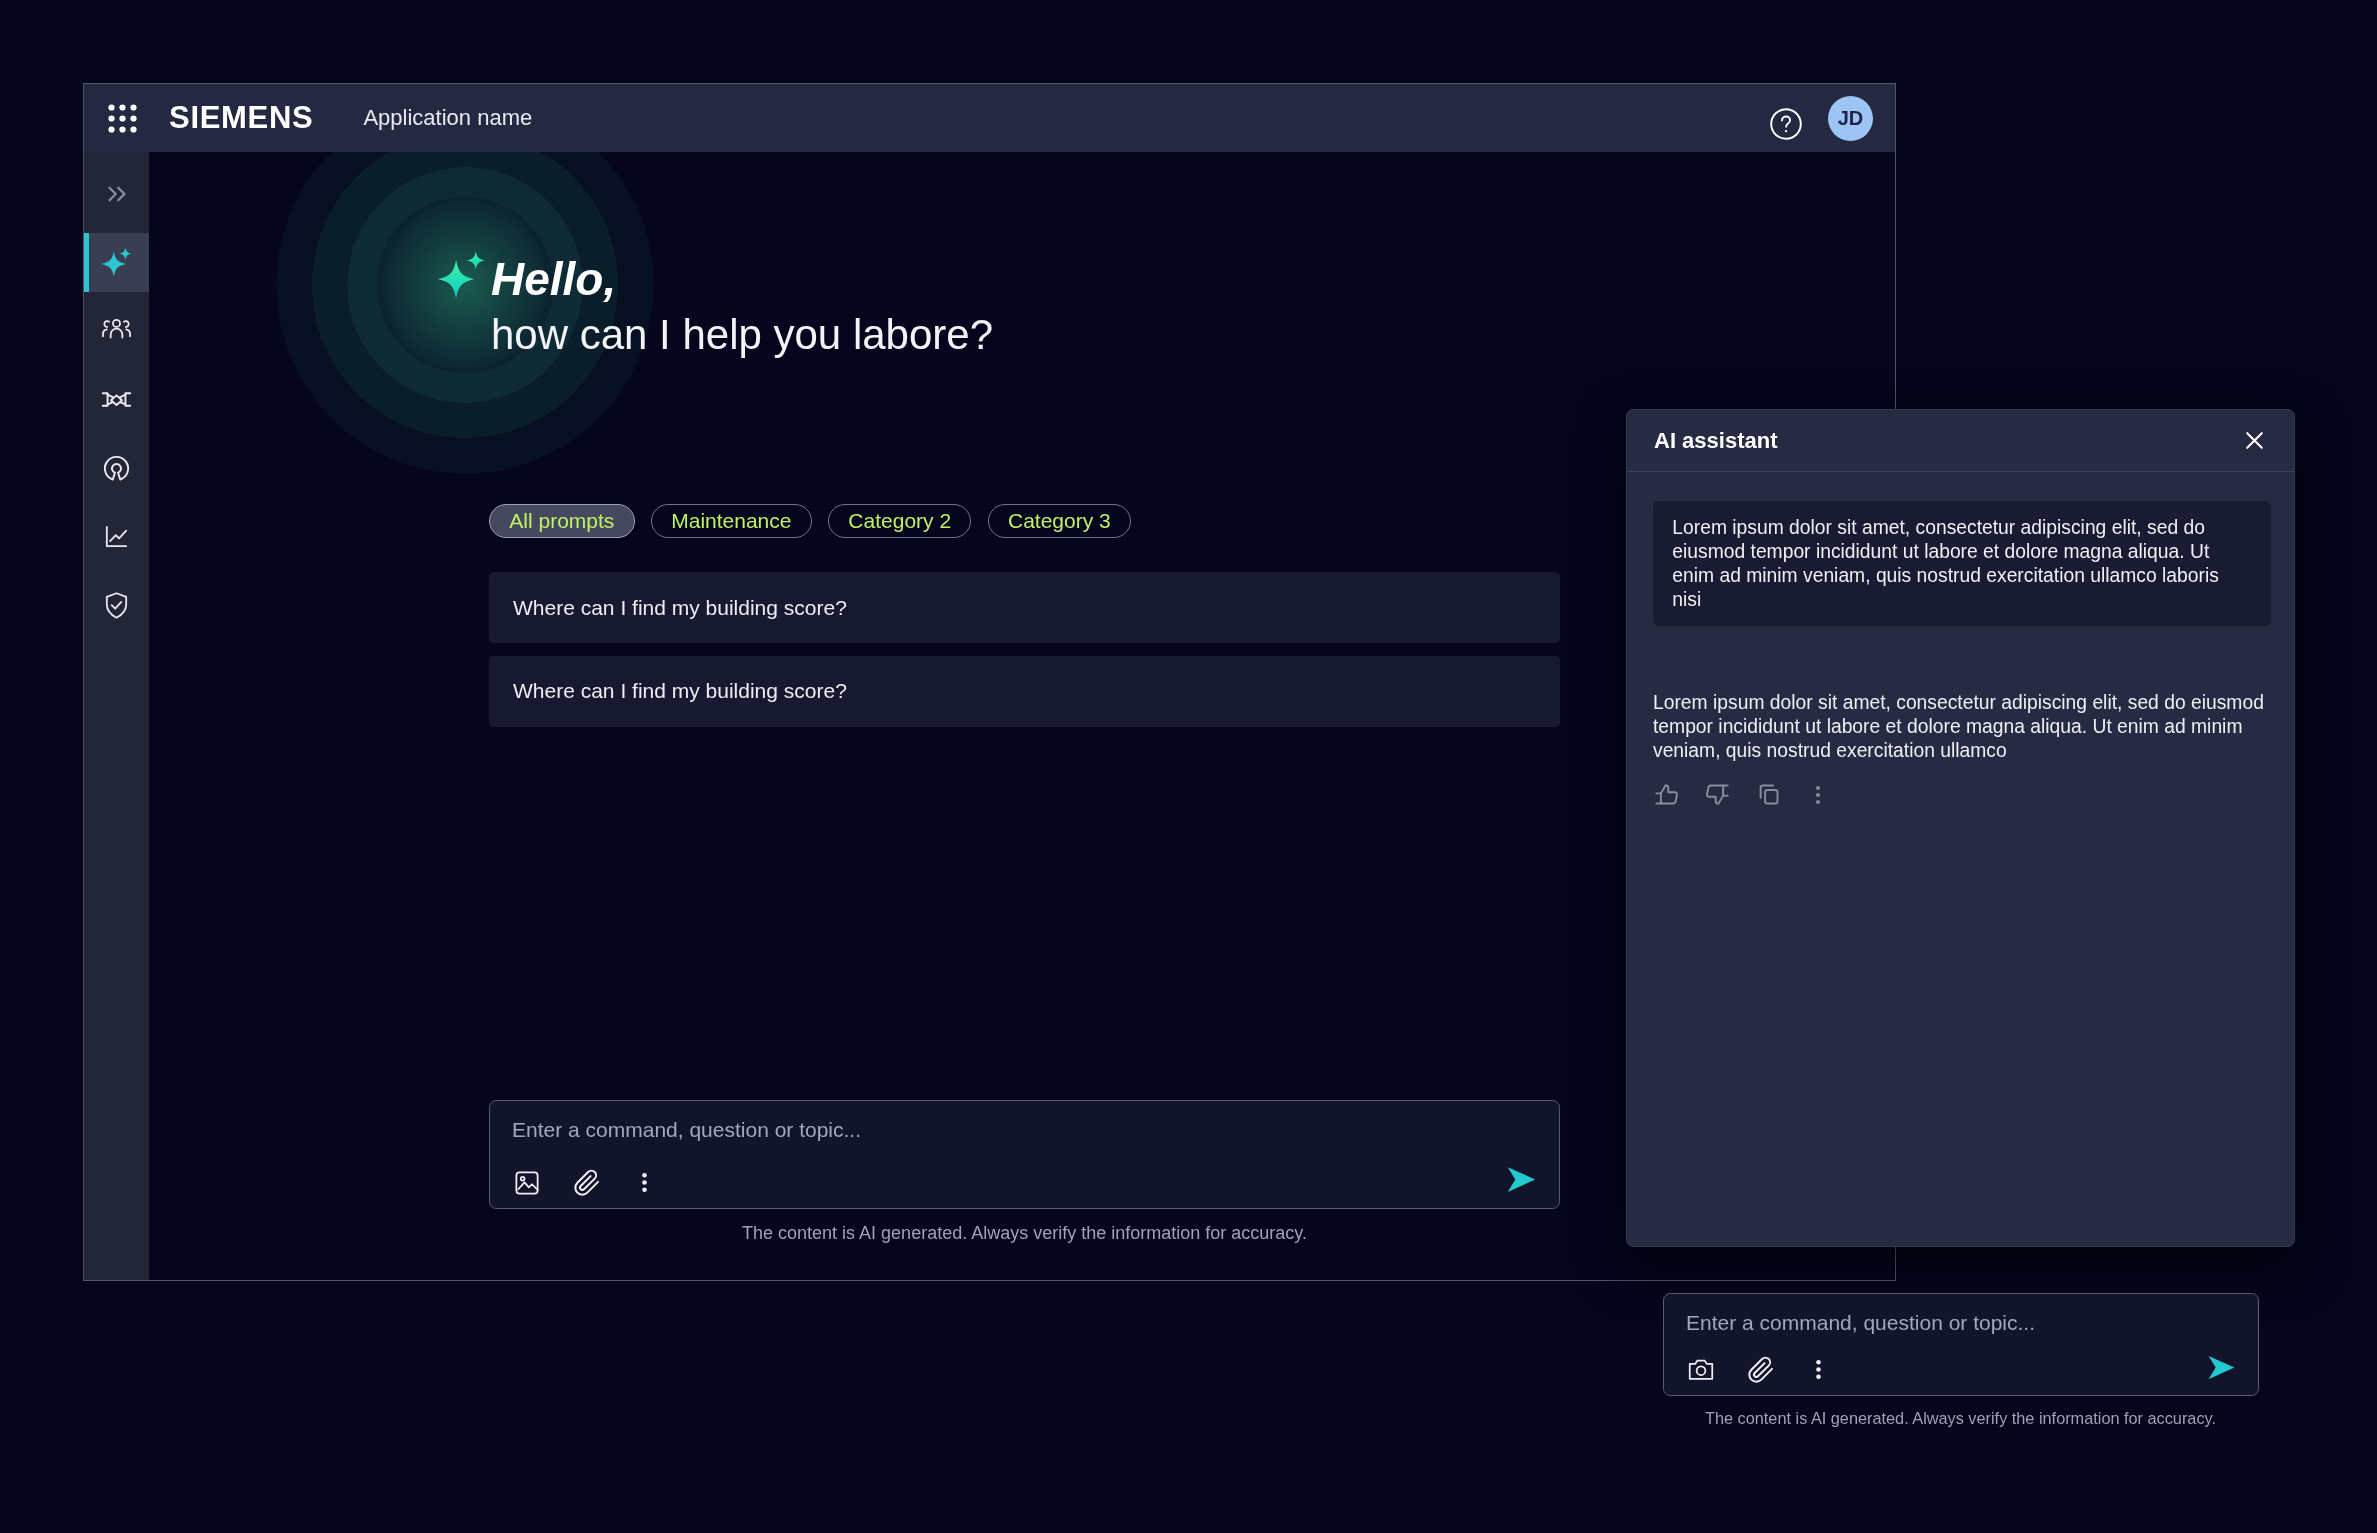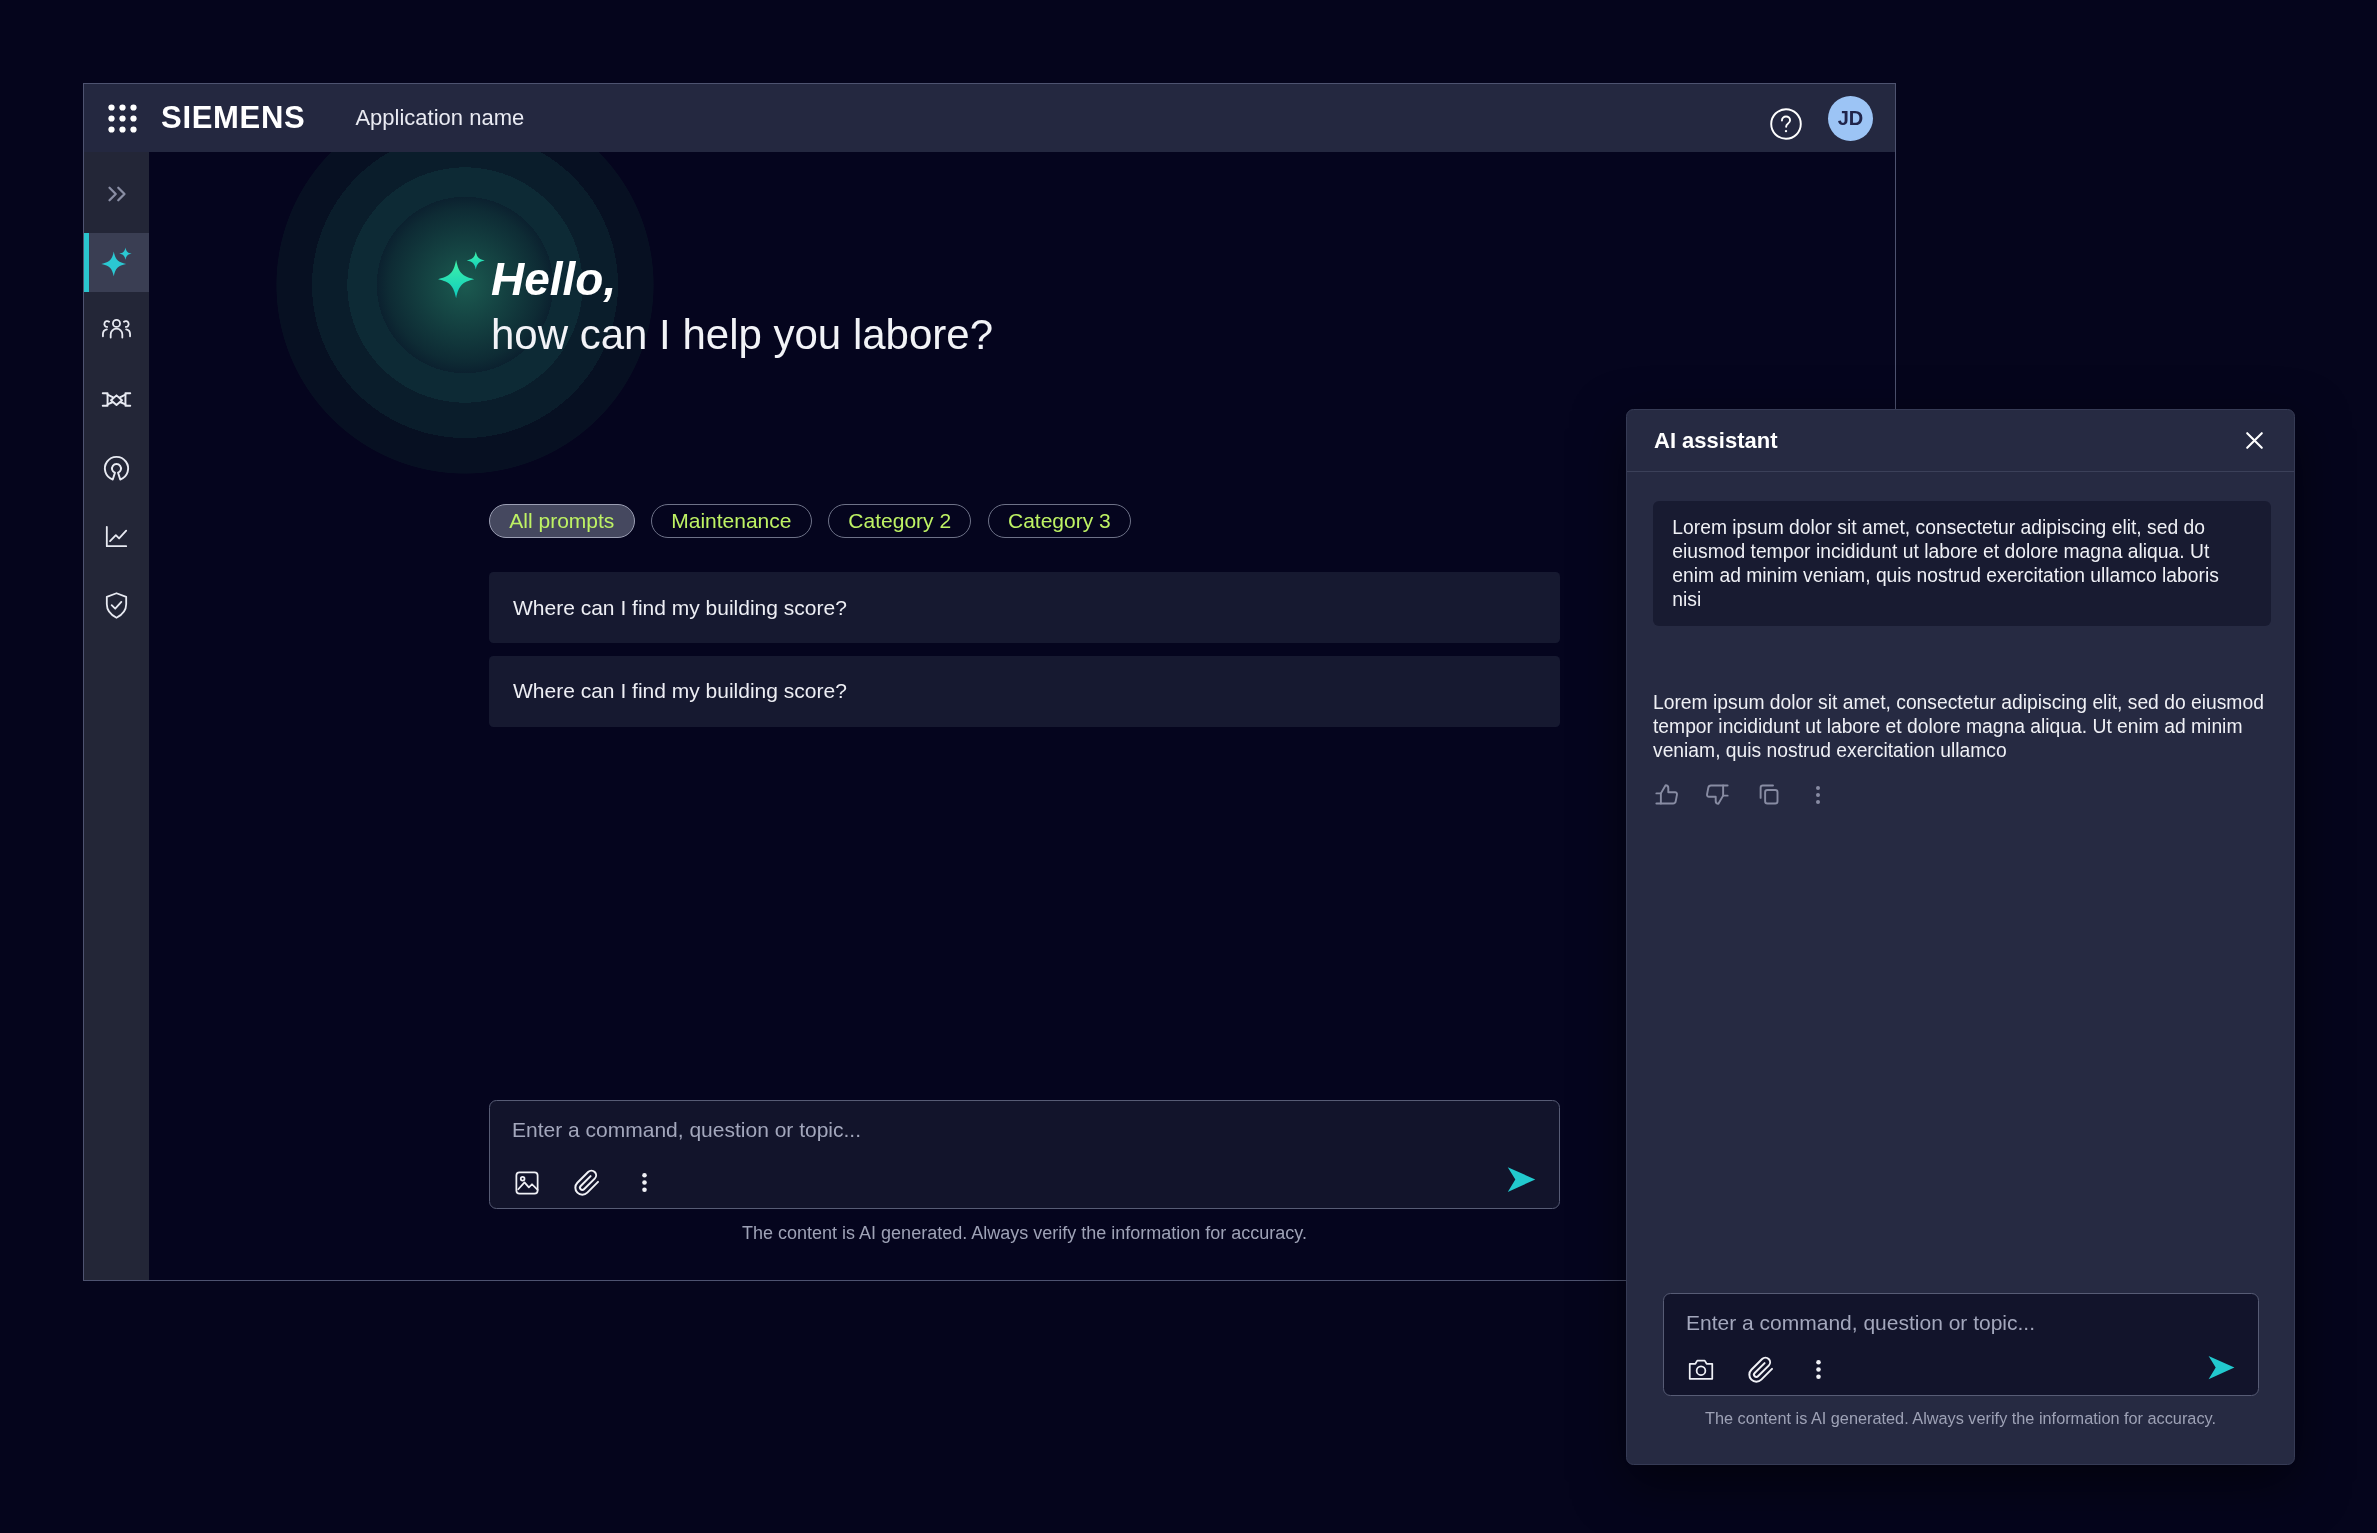--- a/index.html
+++ b/index.html
@@ -16,21 +16,21 @@
   
   .window {
     position:absolute; left:83px; top:83px; width:1813px; height:1198px;
     border:0.7px solid #4e5370; background:#05051e;
     display:flex; flex-direction:column;
   }
   .header {
     flex:0 0 68px; background:#242840;
     display:flex; align-items:center; padding:0 22px;
   }
-  .brand { font-size:31px; font-weight:bold; letter-spacing:0.7px; color:#fff; margin-left:22px; }
+  .brand { font-size:31px; font-weight:bold; letter-spacing:0.7px; color:#fff; margin-left:30px; }
   .app-name { font-size:22px; color:#e9eaf2; margin-left:50px; font-weight:400;text-align:right; }
   .header-right { margin-left:auto; display:flex; align-items:flex-end; gap:25px; }
   .help-btn { color:#fff; cursor:pointer; }
   .avatar {
     width:45px; height:45px; border-radius:50%;
     display:flex; align-items:center; justify-content:center;
     font-weight:bold; font-size:20px; cursor:pointer;
   }
 
   .window-body { flex:1; display:flex; min-height:0; }
@@ -97,21 +97,21 @@
     display:flex; align-items:center; gap:31px; color:#f0f1f6;
   }
   .tool-btn { cursor:pointer; color:#f0f1f6; }
   .send-btn { position:absolute; right:21px; bottom:12px; color:#22c9ce; cursor:pointer; }
 
   .disclaimer { text-align:center; font-size:18px; color:#9ea2b6; }
   .main-disclaimer { position:absolute; left:340px; top:1071px; width:1071px; }
 
   
   .panel {
-    position:absolute; left:1626px; top:409px; width:669px; height:1056px;
+    position:absolute; left:1626px; top:409px; width:669px; height:838px;
     background:#262a42; border:0.7px solid #363b55; border-radius:7.4px;
     box-shadow:0 18px 52px rgba(0,0,0,.55); z-index:10;
   }
   .panel-header {
     position:absolute; left:0; right:0; top:0; height:62px;
     display:flex; align-items:center; padding:0 27px;
     border-bottom:1.5px solid #3b4059;
   }
   .panel-title { font-size:22px; font-weight:bold; color:#fff; }
   .panel-close { margin-left:auto; color:#fff; cursor:pointer; }

